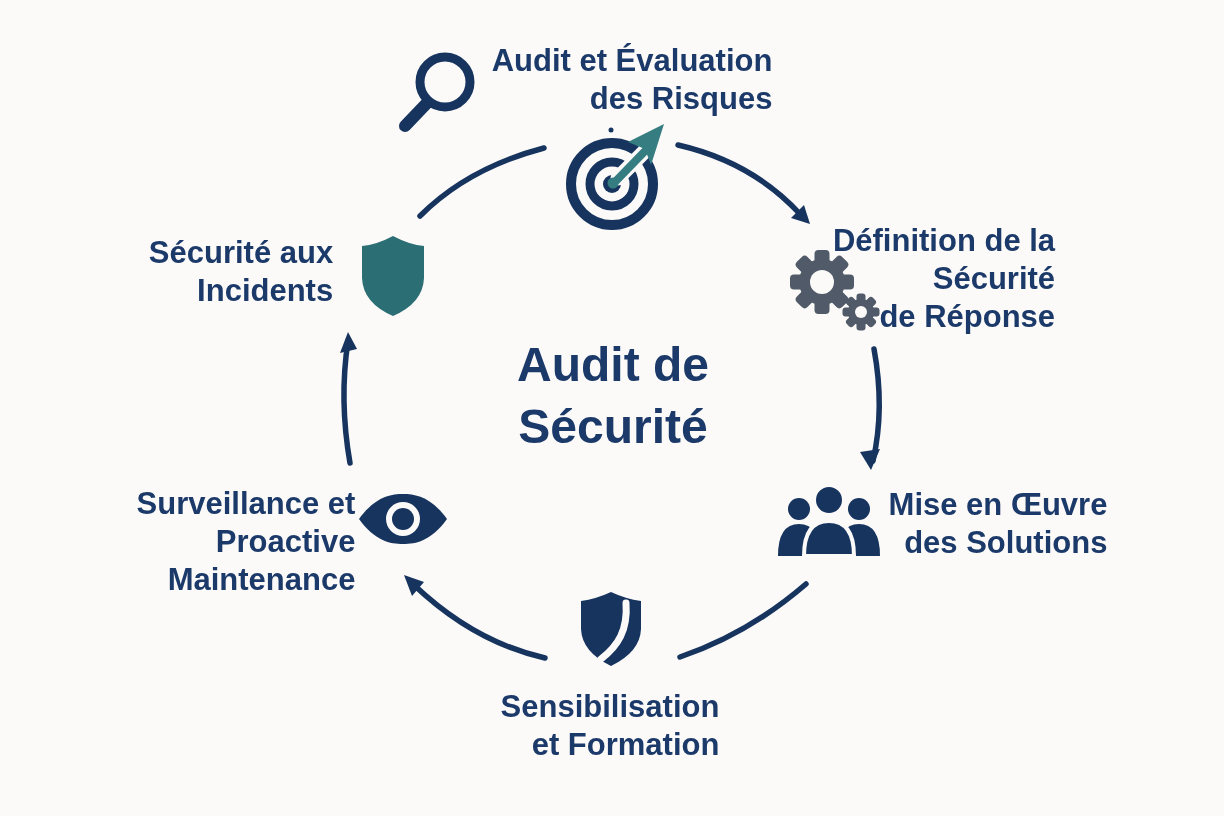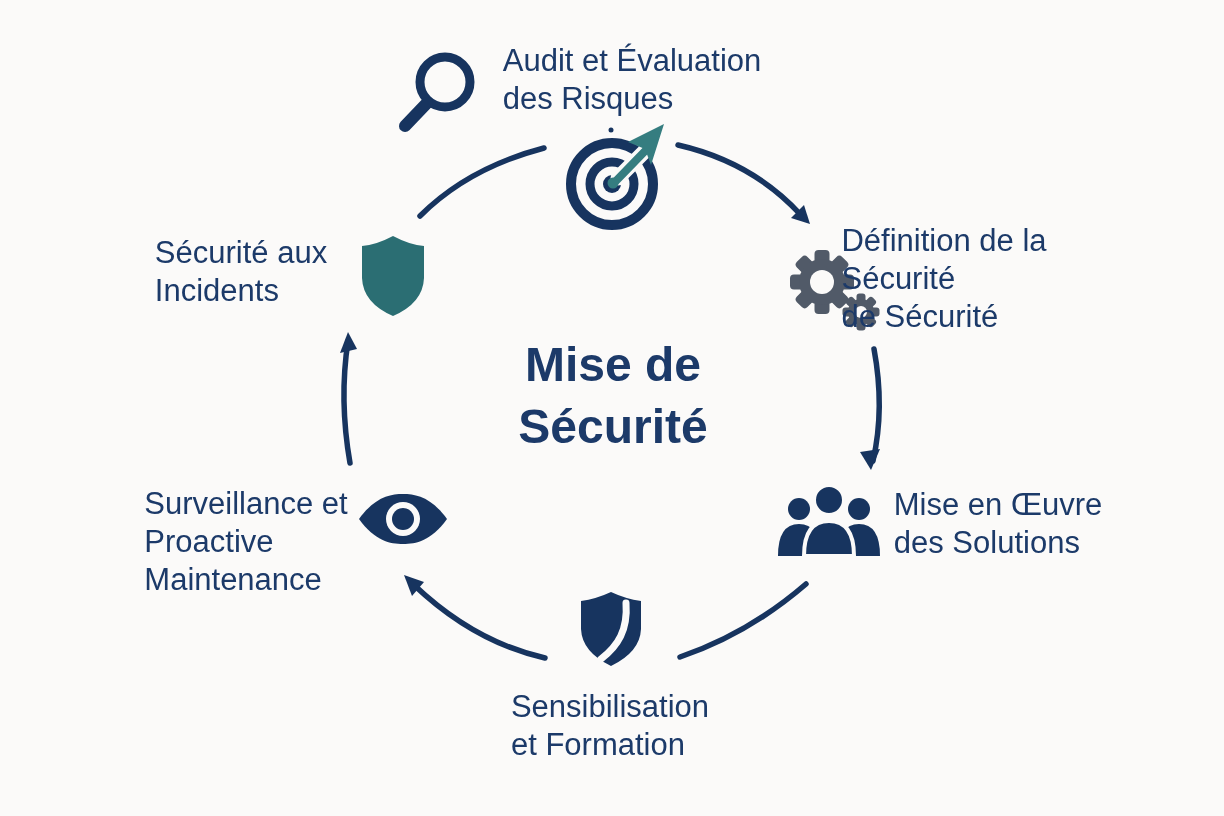--- a/index.html
+++ b/index.html
@@ -7,23 +7,23 @@
     position:relative;
     width:1224px;height:816px;
     background:#fbfaf9;
     font-family:"Liberation Sans", sans-serif;
     overflow:hidden;
   }
   .diagram-svg{position:absolute;left:0;top:0;}
   .step-label{
     position:absolute;
     transform:translateX(-50%);
-    text-align:left;
+    text-align:right;
     color:#1c3a69;
-    font-weight:400;
+    font-weight:700;
     font-size:31px;
     line-height:38px;
     white-space:nowrap;
   }
   .step-label div{white-space:nowrap;}
   .center-title{
     position:absolute;
     transform:translateX(-50%);
     text-align:center;
     color:#1c3a69;
@@ -109,33 +109,33 @@
       <circle cx="403" cy="519" r="17" fill="#fbfaf9"></circle>
       <circle cx="403" cy="519" r="11" fill="#17345f"></circle>
     </g>
 
     <g>
       <path d="M393,236 Q410,245 424,246 L424,278 Q423,303 393,316 Q363,303 362,278 L362,246 Q376,245 393,236 Z" fill="#2b6e73"></path>
     </g>
   </svg>
 
   <div class="center-title" style="left:613px; top:334px;">
-    <div>Mise de</div>
+    <div>Audit de</div>
     <div>Sécurité</div>
   </div>
 
   <div class="step-label" style="left:632px; top:42px;">
     <div>Audit et Évaluation</div>
     <div>des Risques</div>
   </div>
 
   <div class="step-label" style="left:944px; top:222px;">
     <div>Définition de la</div>
     <div>Sécurité</div>
-    <div>de Sécurité</div>
+    <div>de Réponse</div>
   </div>
 
   <div class="step-label" style="left:610px; top:688px;">
     <div>Sensibilisation</div>
     <div>et Formation</div>
   </div>
 
   <div class="step-label" style="left:998px; top:486px;">
     <div>Mise en Œuvre</div>
     <div>des Solutions</div>

